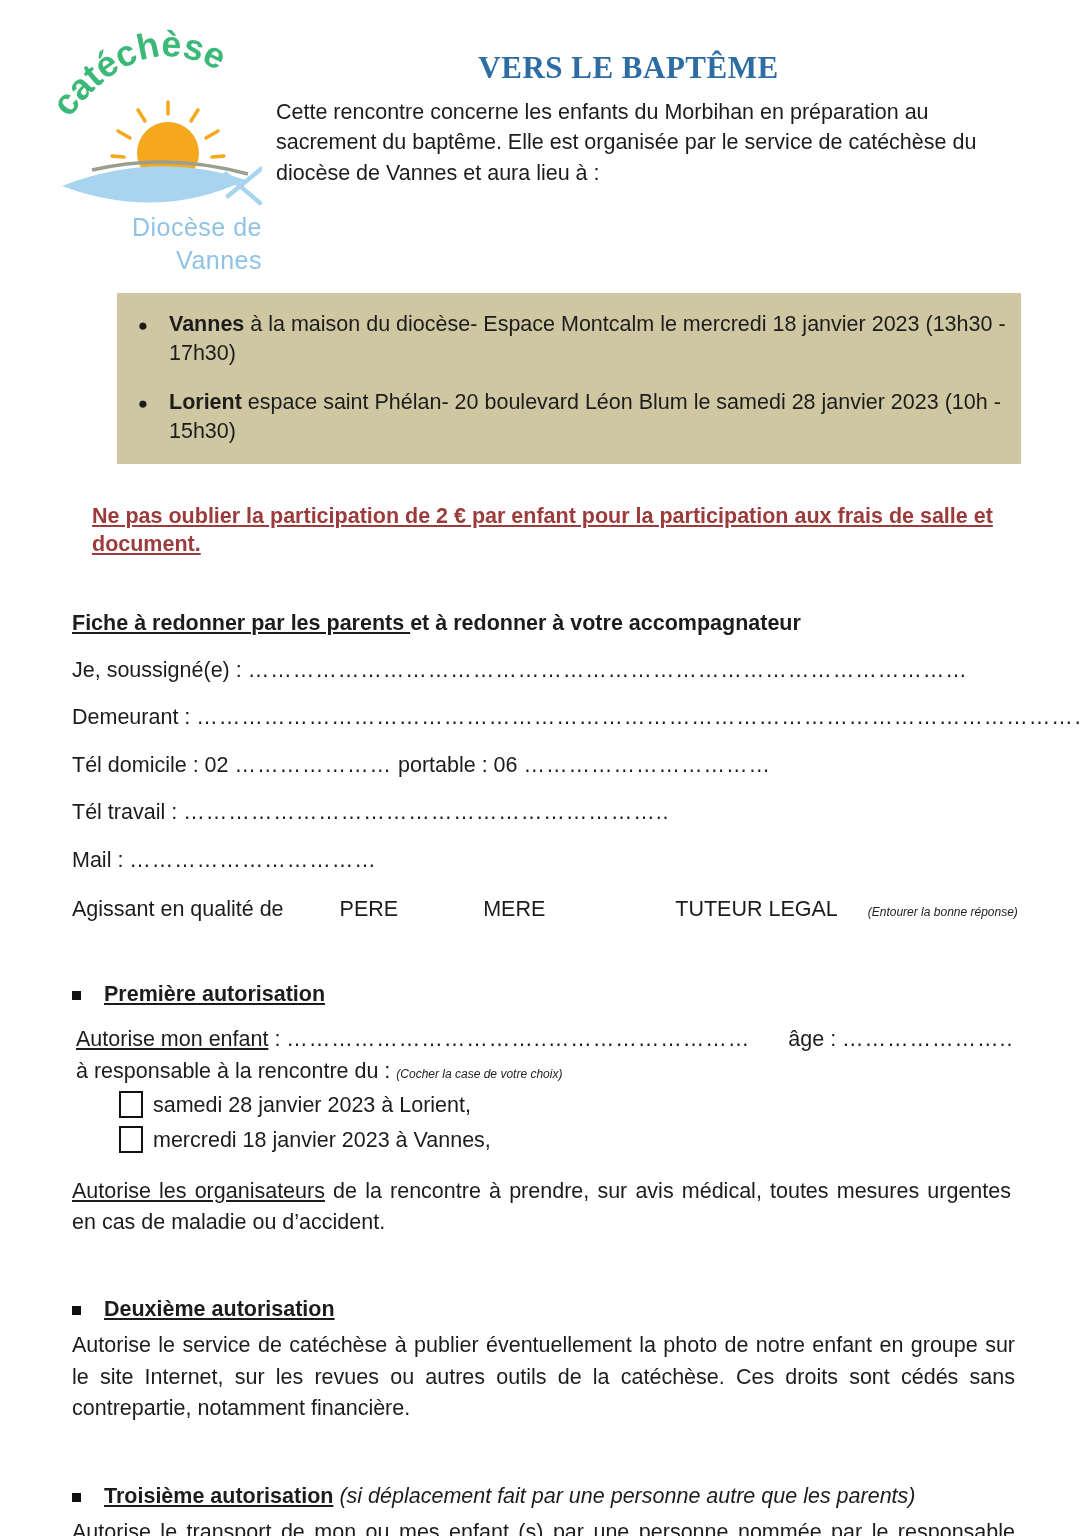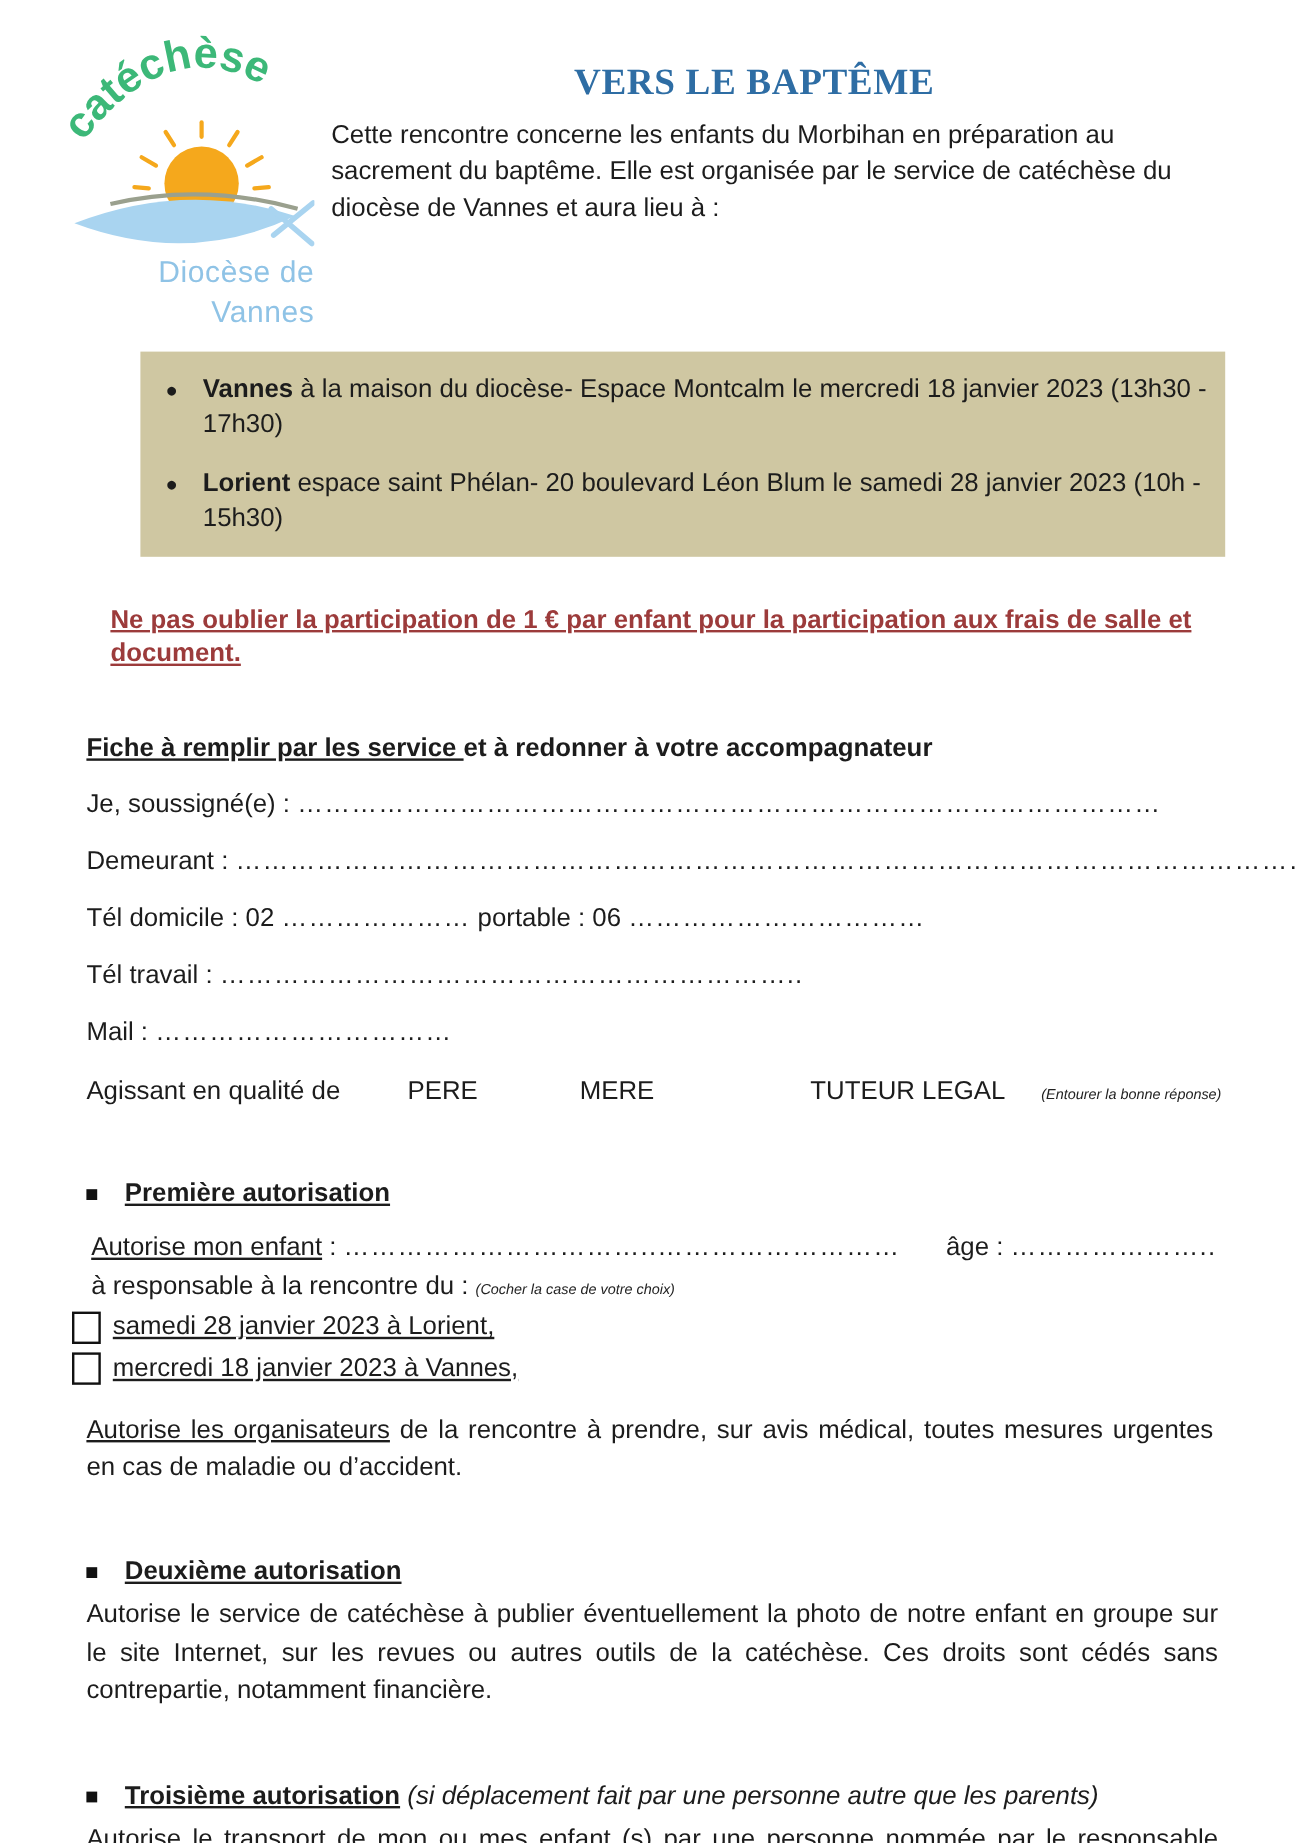--- a/index.html
+++ b/index.html
@@ -43,21 +43,21 @@
   .cap-opt-2{margin-right:130px;}
   .cap-opt-3{margin-right:30px;}
   .small-note{font-style:italic;font-size:12px;color:#222;}
   
   .section-title-row{display:flex;align-items:center;margin:57px 0 0 72px;text-align:right;}
   .sq-bullet{width:9px;height:9px;background:#111;flex:none;margin-right:23px;margin-top:2px;}
   .section-title{font-weight:bold;text-decoration:underline;}
   .sec-line{margin:16px 0 0 76px;white-space:nowrap;}
   .age-gap{display:inline-block;width:38px;}
   .participate-line{margin:4px 0 0 76px;}
-  .cb-row{display:flex;align-items:flex-end;margin:6px 0 0 60px;text-decoration:underline;}
+  .cb-row{display:flex;align-items:flex-start;margin:6px 0 0 119px;}
   .cb-box{
     width:20px;height:23px;border:2px solid #111;flex:none;margin-right:10px;background:#fff;
   }
   .para{margin:20px 70px 0 72px;text-align:justify;line-height:1.45;}
   .para-s1{margin-top:22px;}
   .sec-body{margin:6px 66px 0 72px;text-align:justify;line-height:1.48;}
   .title-note{font-style:italic;margin-left:6px;}
 </style>
 </head>
 <body>
@@ -106,24 +106,24 @@
     <div class="loc-row">
       <span class="loc-bullet">●</span>
       <span><span class="loc-city">Vannes</span><span> à la maison du diocèse- Espace Montcalm le mercredi 18 janvier 2023 (13h30 - 17h30)</span></span>
     </div>
     <div class="loc-row">
       <span class="loc-bullet">●</span>
       <span><span class="loc-city">Lorient</span><span> espace saint Phélan- 20 boulevard Léon Blum le samedi 28 janvier 2023 (10h - 15h30)</span></span>
     </div>
   </div>
 
-  <div class="notice">Ne pas oublier la participation de 1 € par enfant pour la participation aux frais de salle et document.</div>
+  <div class="notice">Ne pas oublier la participation de 2 € par enfant pour la participation aux frais de salle et document.</div>
 
   <div class="form-intro">
-    <span class="u">Fiche à remplir par les service </span><span>et à redonner à votre accompagnateur</span>
+    <span class="u">Fiche à redonner par les parents </span><span>et à redonner à votre accompagnateur</span>
   </div>
 
   <div class="field-line">
     <span>Je, soussigné(e) : </span><span class="dots">……………………………………………………………………………………</span>
   </div>
 
   <div class="field-line">
     <span>Demeurant : </span><span class="dots">…………………………………………………………………………………………………………………………………………………………………</span>
   </div>
 

